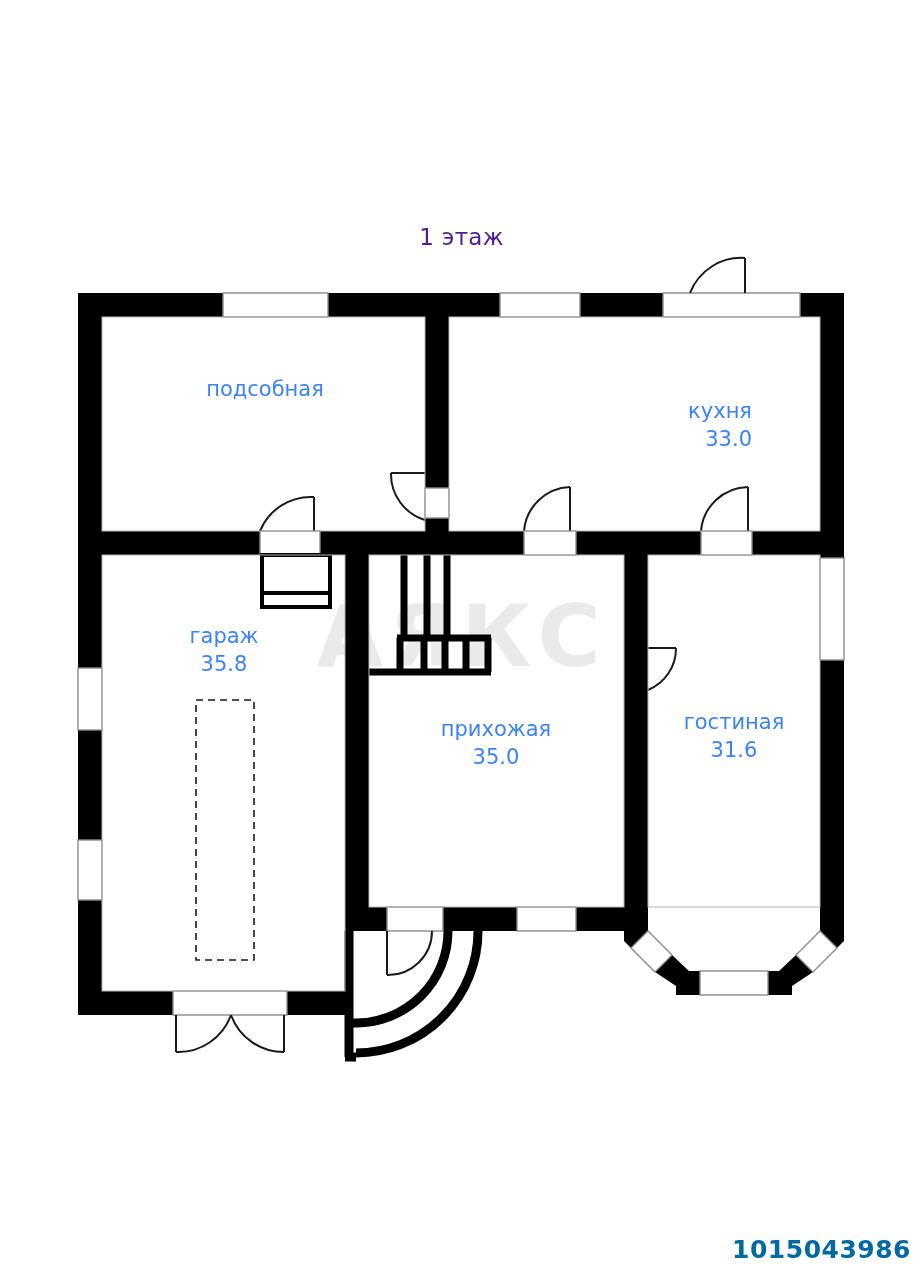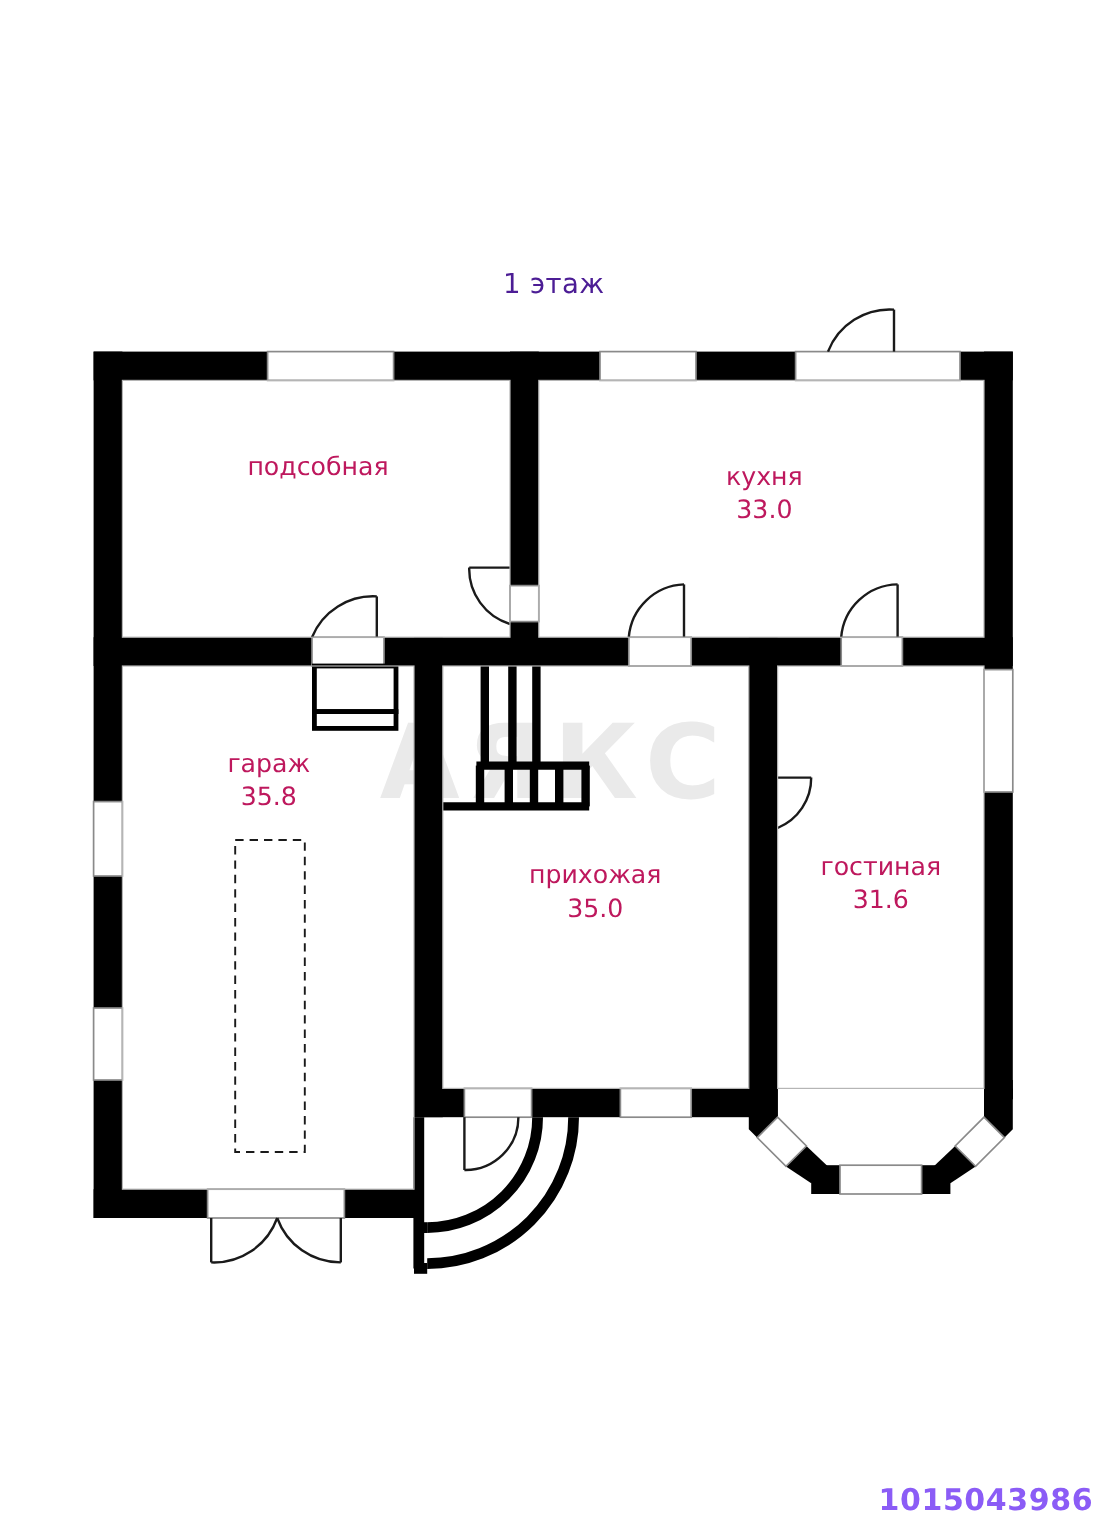--- a/index.html
+++ b/index.html
@@ -42,35 +42,35 @@
     letter-spacing: 6px;
     user-select: none;
     z-index: 1;
   }
   .listing-id {
     position: absolute;
     right: 12px;
     bottom: 16px;
     font-size: 25px;
     font-weight: bold;
-    color: #8b5cf6;
+    color: #0369a1;
     letter-spacing: 0.5px;
   }
   svg.plan-svg {
     position: absolute;
     left: 0; top: 0;
     width: 923px;
     height: 1280px;
     z-index: 2;
   }
   .room-label {
     position: absolute;
     text-align: center;
     font-size: 21px;
-    color: #be185d;
+    color: #3b82f6;
     line-height: 1.35;
     z-index: 3;
     white-space: nowrap;
   }
   .room-label .rl-name { display: block; }
   .room-label .rl-area { display: block; }
 </style>
 </head>
 <body>
 
@@ -239,21 +239,21 @@
       <rect x="369" y="555" width="255" height="352"></rect>
       <rect x="648" y="555" width="172" height="352"></rect>
     </g>
 
   </svg>
 
   <div class="room-label" style="left:150px; top:375px; width:230px;">
     <span class="rl-name">подсобная</span>
   </div>
 
-  <div class="room-label" style="left:522px; top:383px; width:230px;">
+  <div class="room-label" style="left:522px; top:397px; width:230px;text-align:right;">
     <span class="rl-name">кухня</span>
     <span class="rl-area">33.0</span>
   </div>
 
   <div class="room-label" style="left:124px; top:622px; width:200px;text-align:center;">
     <span class="rl-name">гараж</span>
     <span class="rl-area">35.8</span>
   </div>
 
   <div class="room-label" style="left:396px; top:715px; width:200px;">

